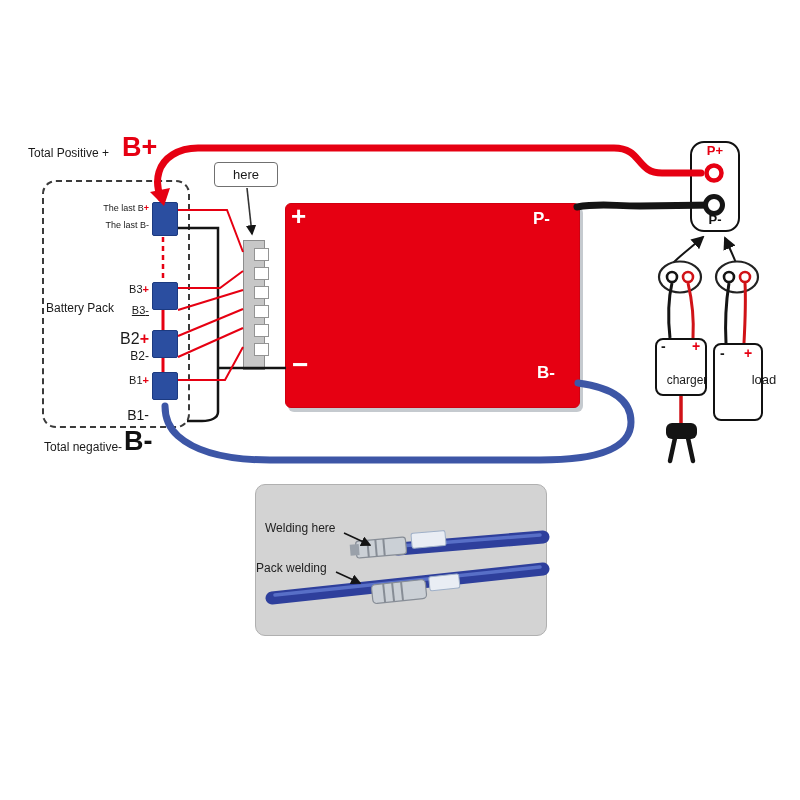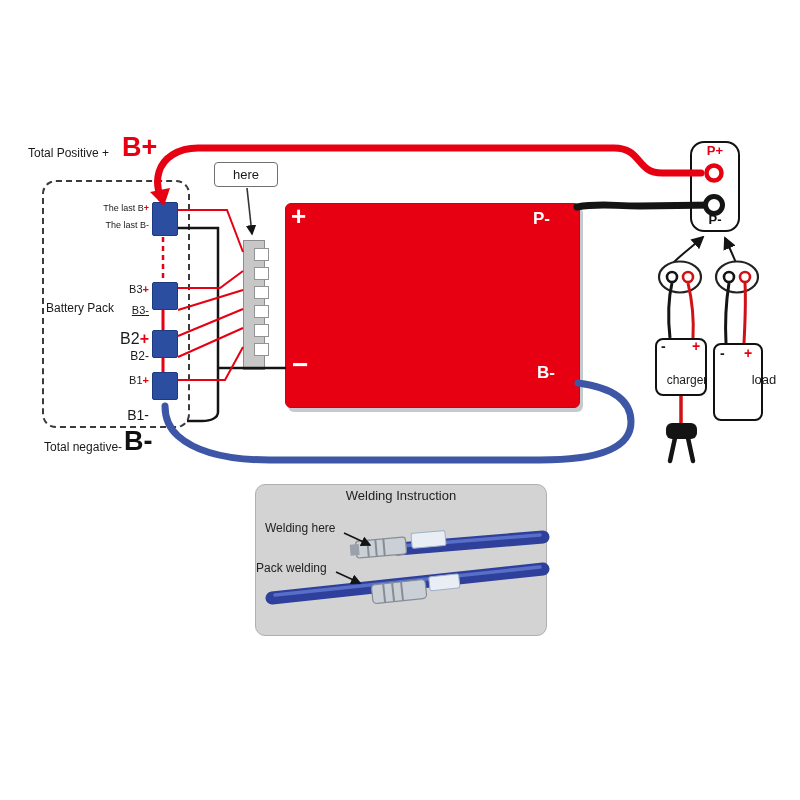--- a/index.html
+++ b/index.html
@@ -184,17 +184,16 @@
   <div class="lbl ctr" style="left:690px;top:213px;width:50px;font-size:13px;font-weight:700;color:#111;">P-</div>
 
   <div class="lbl" style="left:661px;top:339px;font-size:14px;font-weight:700;">-</div>
   <div class="lbl" style="left:692px;top:339px;font-size:14px;font-weight:700;color:#e60012;">+</div>
   <div class="lbl ctr" style="left:655px;top:374px;width:64px;font-size:12px;">charger</div>
 
   <div class="lbl" style="left:720px;top:346px;font-size:14px;font-weight:700;">-</div>
   <div class="lbl" style="left:744px;top:346px;font-size:14px;font-weight:700;color:#e60012;">+</div>
   <div class="lbl ctr" style="left:713px;top:373px;width:50px;font-size:13px;margin-left:26px;">load</div>
 
-  <div class="lbl ctr" style="left:255px;top:489px;width:292px;font-size:13px;color:#222;">Welding Instruction</div>
   <div class="lbl" style="left:265px;top:522px;font-size:12px;color:#222;">Welding here</div>
   <div class="lbl" style="left:256px;top:562px;font-size:12px;color:#222;">Pack welding</div>
 
 </div>
 
 </body></html>

